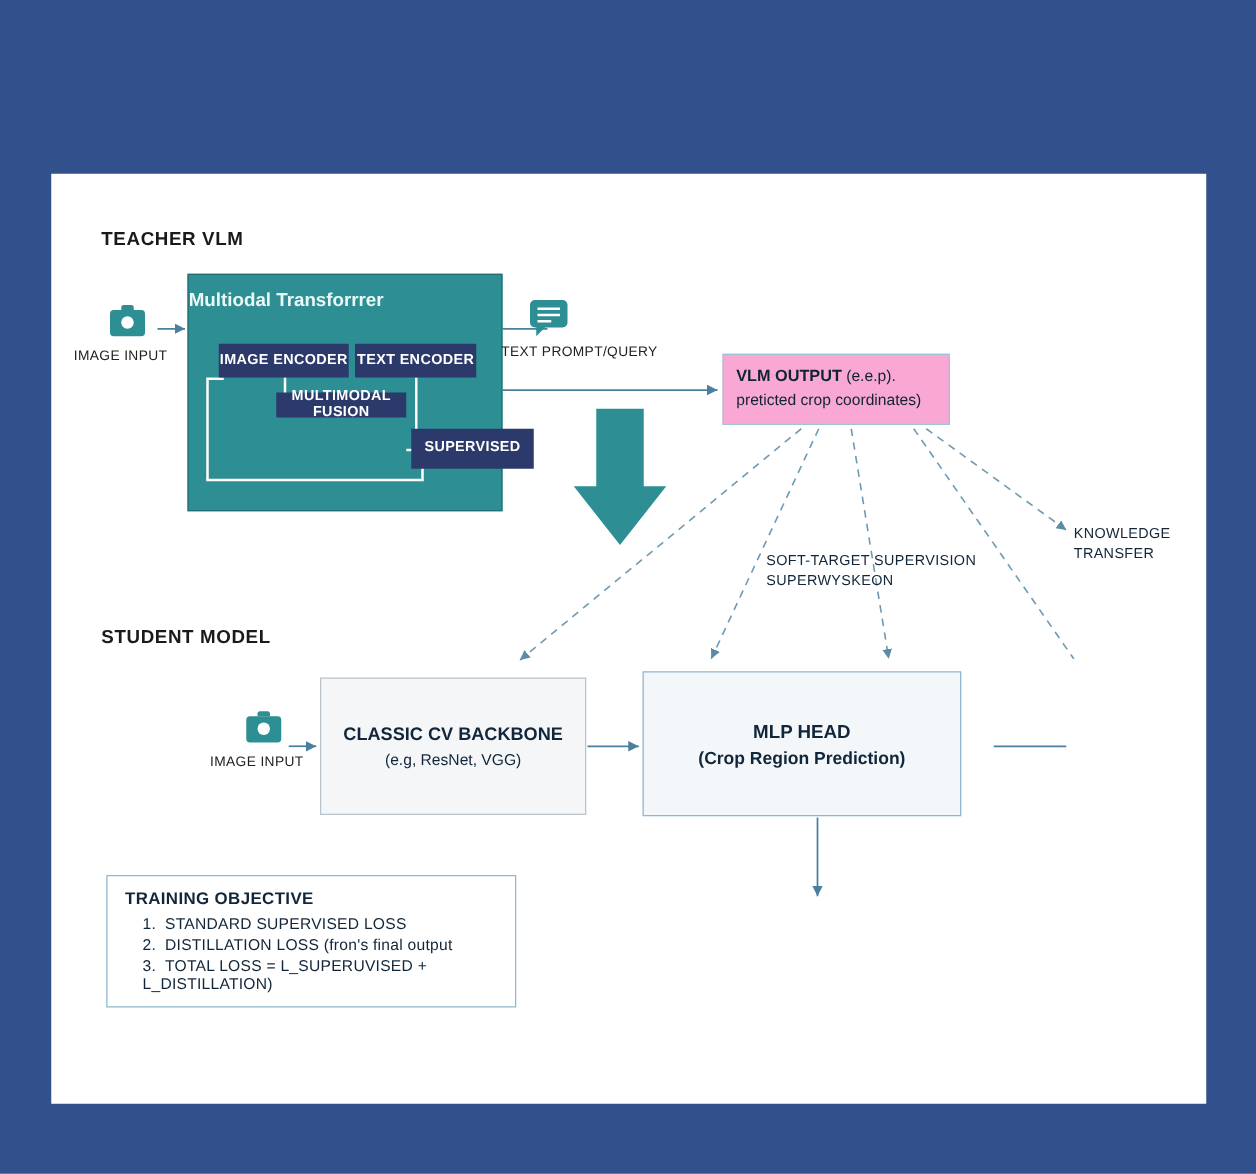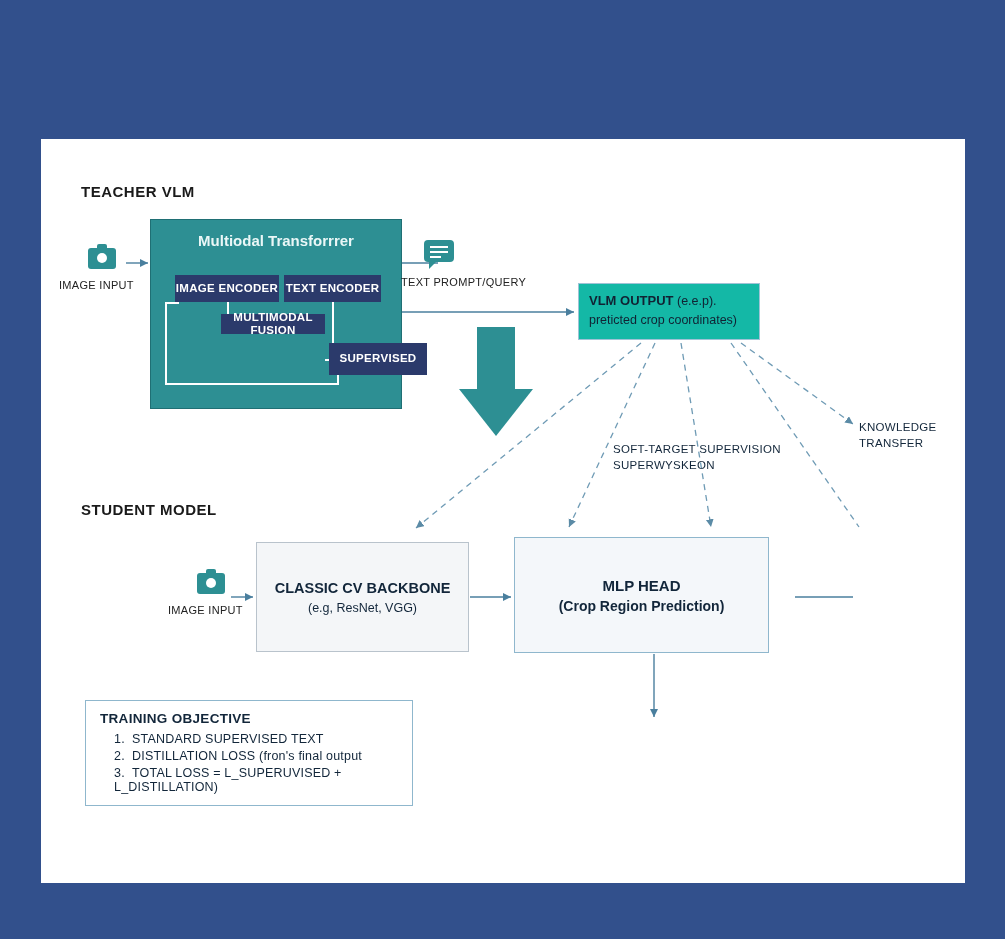--- a/index.html
+++ b/index.html
@@ -52,21 +52,20 @@
     width: 250px;
     height: 188px;
     background: #2d8f93;
     border: 1px solid #1f6f74;
   }
   .teacher-title {
     position: absolute;
     left: 0;
     top: 12px;
     width: 250px;
-    text-align: center;
     color: #eaf7f7;
     font-size: 15px;
     font-weight: bold;
   }
   .dark-chip {
     position: absolute;
     background: #2b3a6b;
     color: #ffffff;
     font-size: 11.5px;
     font-weight: bold;
@@ -143,21 +142,21 @@
     color: #222;
     letter-spacing: 0.3px;
   }
 
   .out-box {
     position: absolute;
     left: 537px;
     top: 144px;
     width: 182px;
     height: 57px;
-    background: #14b8a6;
+    background: #f9a8d4;
     border: 1px solid #9fc3d6;
     font-size: 12.5px;
     color: #123;
     padding: 8px 10px;
     box-sizing: border-box;
     line-height: 1.45;
   }
   .out-box b { font-size: 13px; }
 
   .cv-box {
@@ -367,21 +366,21 @@
 
     <div class="mlp-box">
       <div class="l1">MLP HEAD</div>
       <div class="l2">(Crop Region Prediction)</div>
     </div>
 
 
     <div class="obj-box">
       <div class="obj-title">TRAINING OBJECTIVE</div>
       <ul class="obj-list">
-        <li><span class="num">1.</span><span>STANDARD SUPERVISED TEXT</span></li>
+        <li><span class="num">1.</span><span>STANDARD SUPERVISED LOSS</span></li>
         <li><span class="num">2.</span><span>DISTILLATION LOSS (fron's final output</span></li>
         <li><span class="num">3.</span><span>TOTAL LOSS = L_SUPERUVISED + L_DISTILLATION)</span></li>
       </ul>
     </div>
 
 
   </div>
 </div>
 
 </body></html>

